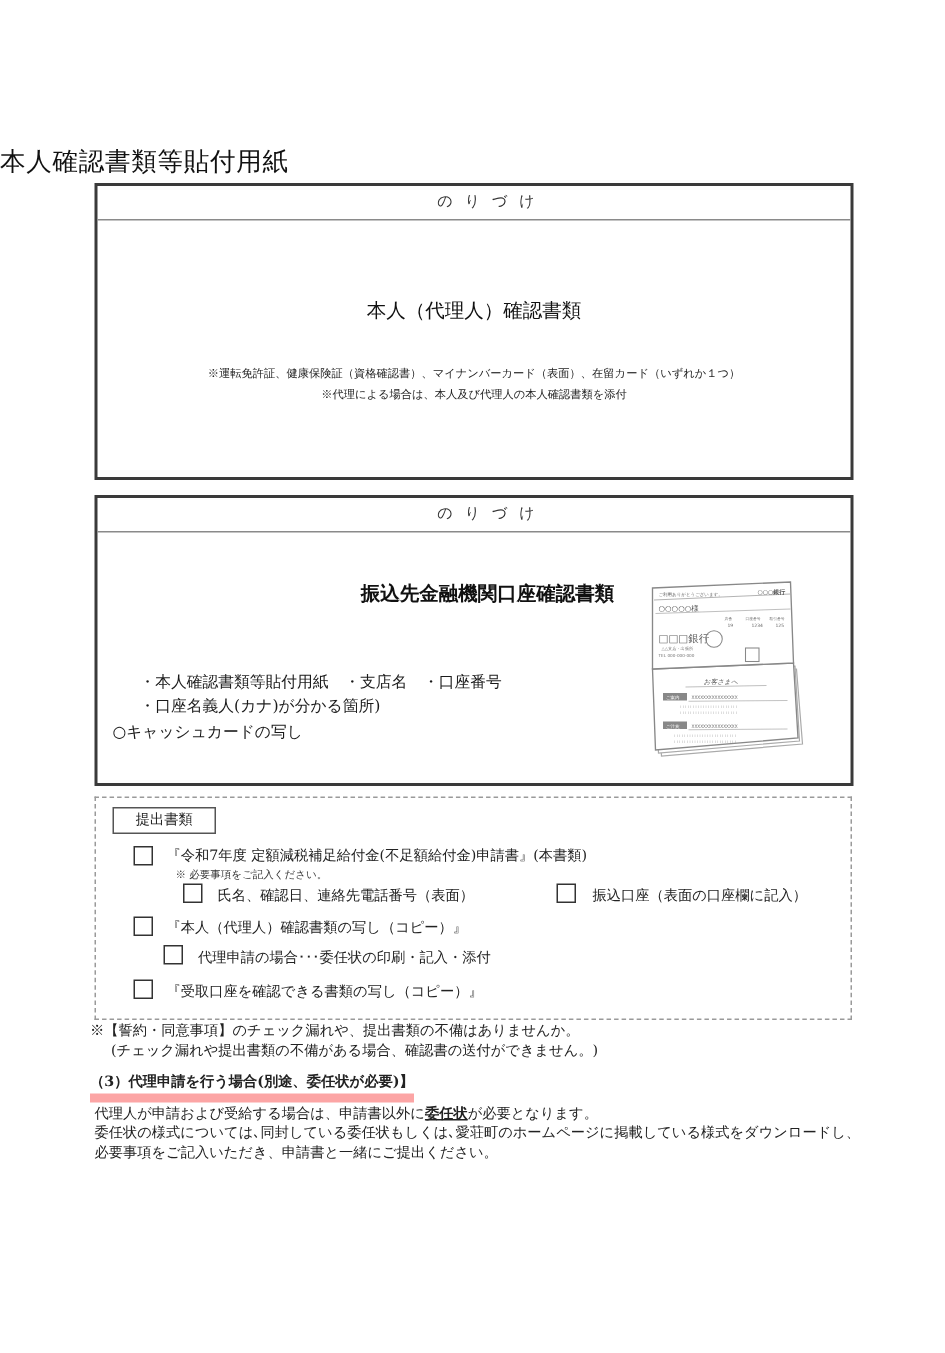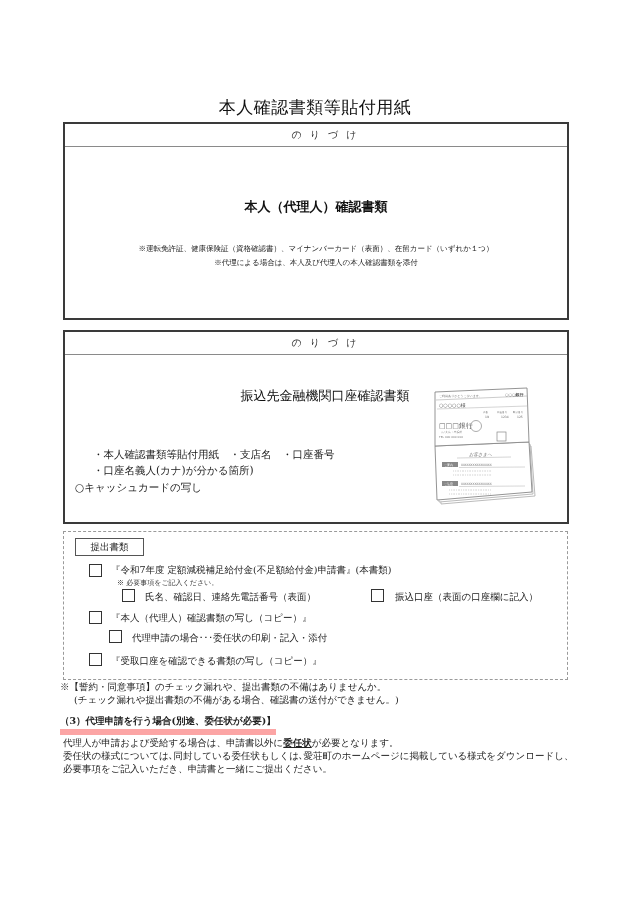--- a/index.html
+++ b/index.html
@@ -2,41 +2,41 @@
 <html><head>
 <meta charset="utf-8">
 <style>
   html, body { margin:0; padding:0; }
   body {
     width:630px; height:902px; background:#ffffff; position:relative; overflow:hidden;
     font-family:"DejaVu Serif","Liberation Serif",serif; color:#1a1a1a;
   }
   .abs { position:absolute; }
   .page-title {
-    left:0; width:630px; top:96px; text-align:center;
+    left:0; width:630px; top:96px; 
     font-family:"DejaVu Sans","Liberation Sans",sans-serif;
     font-size:17px; font-weight:normal; letter-spacing:0.5px; color:#111;
   }
   .box {
     left:63px; width:502px; border:2px solid #3a3a3a; box-sizing:content-box;
   }
   .box-header {
     height:22px; line-height:22px; text-align:center; font-size:10px; letter-spacing:8px;
     border-bottom:1px solid #8a8a8a; color:#333;padding-left:24px;
   }
   .box1 { top:122px; height:194px; }
   .box2 { top:330px; height:190px; }
   .box1-title {
-    left:0; width:502px; top:74px; text-align:center; font-size:13px; font-weight:bold; color:#111;
+    left:0; width:502px; top:74px; text-align:center; font-size:13px; font-weight:normal; color:#111;
   }
   .box1-note {
     left:0; width:502px; text-align:center; font-size:7.5px; color:#222;
   }
   .box2-title {
-    left:150px; width:220px; top:55px; text-align:center; font-size:13px; font-weight:normal; color:#111;
+    left:150px; width:220px; top:55px; text-align:center; font-size:13px; font-weight:bold; color:#111;
   }
   .box2-line { font-size:10.5px; color:#1a1a1a; white-space:nowrap; }
   .passbook { left:366px; top:52px; width:108px; height:125px; }
   .dash-box {
     left:63px; top:531px; width:503px; height:147px; border:1px dashed #9a9a9a;
   }
   .tag {
     left:11px; top:6px; width:67px; height:16px; border:1px solid #555;
     text-align:center; font-size:9.5px; line-height:16px; color:#222;
   }

